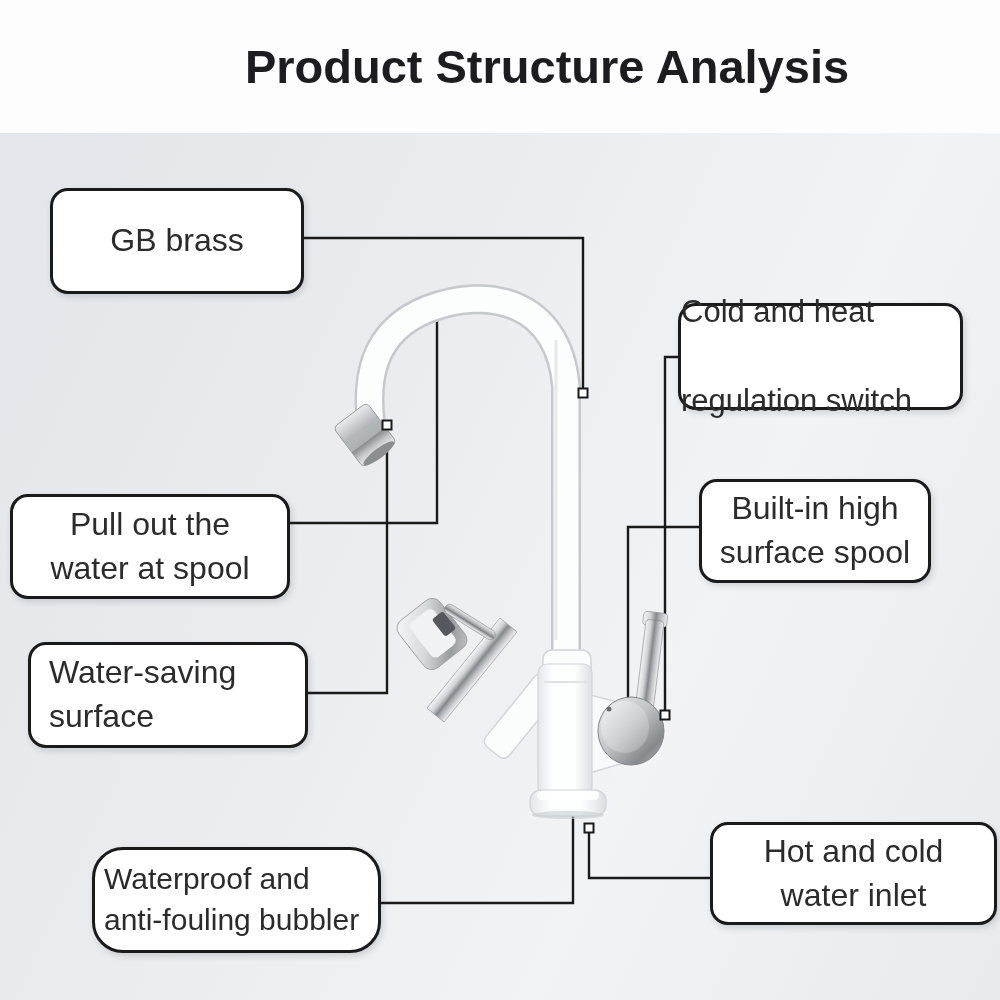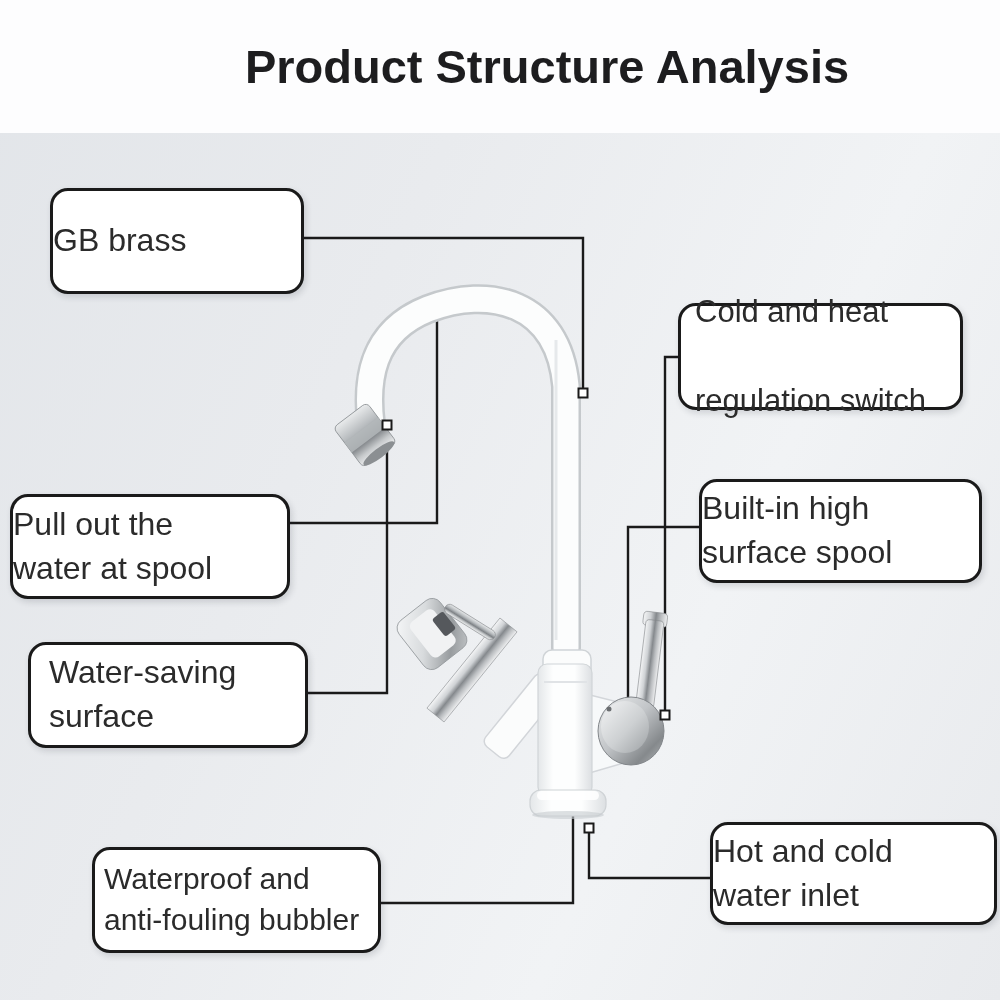--- a/index.html
+++ b/index.html
@@ -17,27 +17,27 @@
   }
   .layer{position:absolute;left:0;top:0;width:1000px;height:1000px;}
   .callout{
     position:absolute;box-sizing:border-box;
     background:#ffffff;border:3.5px solid #1a1a1a;border-radius:18px;
     display:flex;flex-direction:column;justify-content:center;
     font-size:32px;line-height:1.36;color:#2b2b2b;
     box-shadow:2px 3px 6px rgba(40,45,55,0.16);
   }
   .callout div{white-space:nowrap;}
-  .center{text-align:left;}
+  .center{text-align:center;}
   #co-gb        {left:50px;  top:188px; width:254px; height:106px;}
   #co-pull      {left:10px;  top:474px; width:280px; height:105px;margin-top:20px;}
   #co-bubbler   {left:28px;  top:642px; width:280px; height:106px; padding-left:18px;}
-  #co-waterproof{left:92px;  top:847px; width:289px; height:106px; padding-left:9px;  font-size:30px;}
-  #co-coldheat  {left:678px; top:303px; width:285px; height:107px; padding-left:14px; font-size:31px;gap:47px;}
-  #co-spool     {left:699px; top:479px; width:283px; height:104px;}
+  #co-waterproof{left:92px;  top:847px; width:289px; height:106px; padding-left:9px;  font-size:30px;border-radius:31px;}
+  #co-coldheat  {left:678px; top:303px; width:285px; height:107px; font-size:31px;gap:47px;}
+  #co-spool     {left:699px; top:479px; width:232px; height:104px;}
   #co-hotcold   {left:710px; top:822px; width:287px; height:103px;}
 </style>
 </head>
 <body>
 
 <div class="stage">
 
   <div class="title-band">
     <h1>Product Structure Analysis</h1>
   </div>

